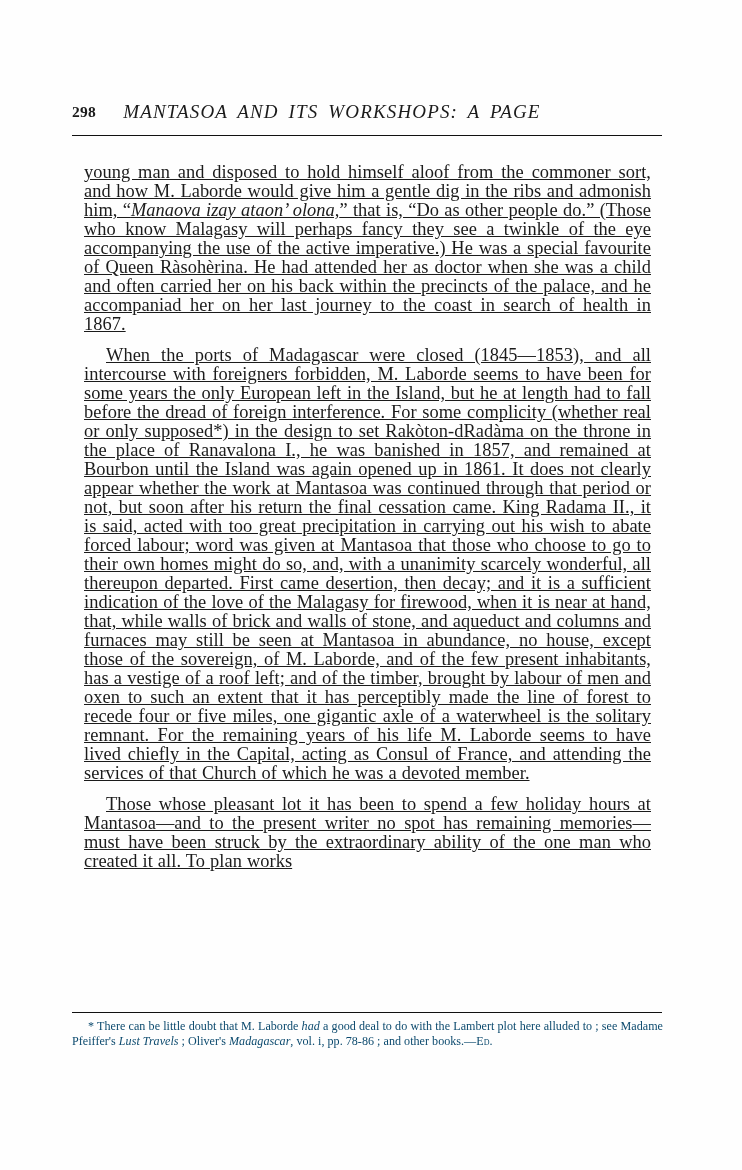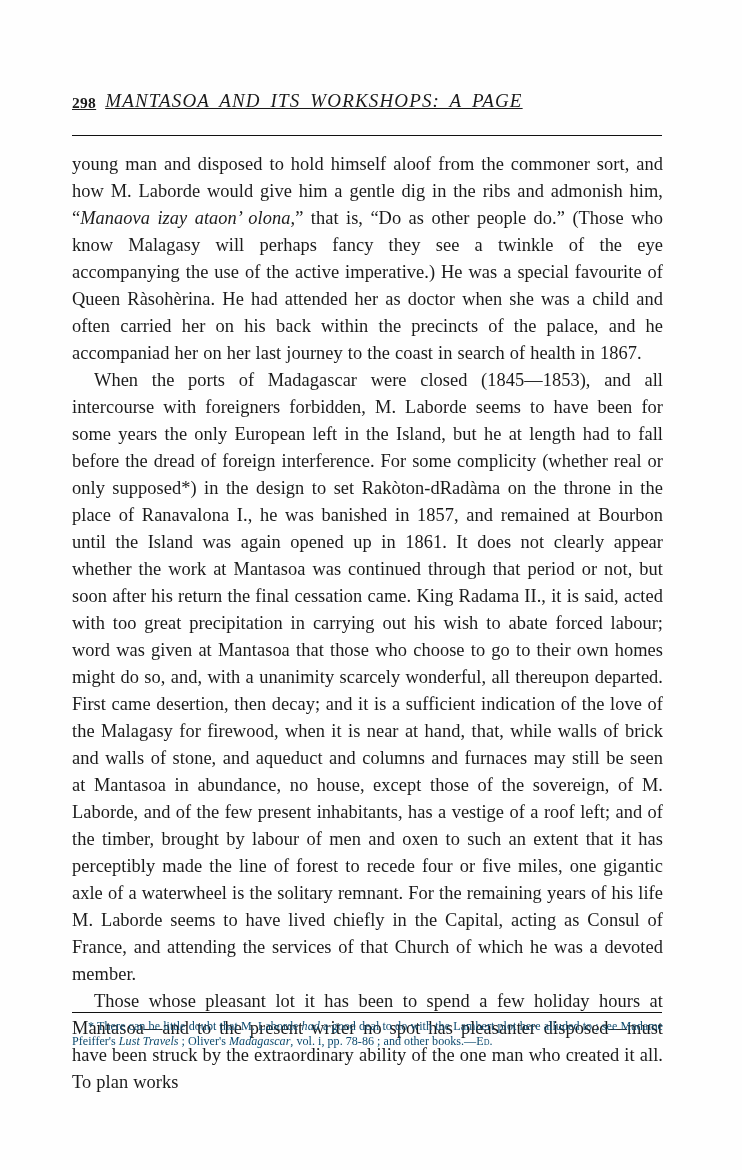--- a/index.html
+++ b/index.html
@@ -21,68 +21,68 @@
   .page {
     position: absolute;
     inset: 0;
     background: #fefefe;
   }
 
   
   .running-head {
     position: absolute;
     left: 72px;
-    top: 88px;
+    top: 100px;
     width: 590px;
     height: 24px;
     display: flex;
-    align-items: flex-end;
+    align-items: center;
     white-space: nowrap;
-    text-decoration: underline;
   }
   .folio {
     font-size: 15.5px;
     font-weight: 700;
     letter-spacing: 0.3px;
     font-family: "Liberation Serif", "DejaVu Serif", serif;
   }
   .head-title {
     font-style: italic;
     font-size: 19px;
     letter-spacing: 1.15px;
     word-spacing: 4px;
-    margin-left: 9px;
+    margin-left: 27px;
   }
 
   .head-rule {
     position: absolute;
     left: 72px;
     top: 135px;
     width: 590px;
     height: 0;
     border-top: 1.6px solid #111;
   }
 
   
   .body-block {
     position: absolute;
     left: 72px;
     top: 151px;
     width: 591px;
   }
   .para {
-    margin: 0;
+    margin: 12px;
     text-align: justify;
     text-justify: inter-word;
     font-size: 18.4px;
-    line-height: 27px;
+    line-height: 19px;
     letter-spacing: 0.05px;
     word-spacing: 0.4px;
     text-indent: 0;
     hyphens: none;
+    text-decoration: underline;
   }
   .para.indent {
     text-indent: 22px;
   }
   .para i {
     font-style: italic;
   }
 
   
   .note-rule {
@@ -125,21 +125,21 @@
   <div class="running-head">
     <span class="folio">298</span>
     <span class="head-title">MANTASOA AND ITS WORKSHOPS: A PAGE</span>
   </div>
 
   <div class="head-rule"></div>
 
   <div class="body-block">
     <p class="para" id="para-1"><span>young man and disposed to hold himself aloof from the commoner sort, and how M. Laborde would give him a gentle dig in the ribs and admonish him, “</span><i>Manaova izay ataon’ olona,</i><span>” that is, “Do as other people do.”  (Those who know Malagasy will perhaps fancy they see a twinkle of the eye accompanying the use of the active imperative.)  He was a special favourite of Queen Ràsohèrina.  He had attended her as doctor when she was a child and often carried her on his back within the precincts of the palace, and he accompaniad her on her last journey to the coast in search of health in 1867.</span></p>
     <p class="para indent" id="para-2"><span>When the ports of Madagascar were closed (1845—1853), and all intercourse with foreigners forbidden, M. Laborde seems to have been for some years the only European left in the Island, but he at length had to fall before the dread of foreign interference.  For some complicity (whether real or only supposed*) in the design to set Rakòton-dRadàma on the throne in the place of Ranavalona I., he was banished in 1857, and remained at Bourbon until the Island was again opened up in 1861. It does not clearly appear whether the work at Mantasoa was continued through that period or not, but soon after his return the final cessation came.  King Radama II., it is said, acted with too great precipitation in carrying out his wish to abate forced labour; word was given at Mantasoa that those who choose to go to their own homes might do so, and, with a unanimity scarcely wonderful, all thereupon departed.  First came desertion, then decay; and it is a sufficient indication of the love of the Malagasy for firewood, when it is near at hand, that, while walls of brick and walls of stone, and aqueduct and columns and furnaces may still be seen at Mantasoa in abundance, no house, except those of the sovereign, of M. Laborde, and of the few present inhabitants, has a vestige of a roof left; and of the timber, brought by labour of men and oxen to such an extent that it has perceptibly made the line of forest to recede four or five miles, one gigantic axle of a waterwheel is the solitary remnant.  For the remaining years of his life M. Laborde seems to have lived chiefly in the Capital, acting as Consul of France, and attending the services of that Church of which he was a devoted member.</span></p>
-    <p class="para indent" id="para-3"><span>Those whose pleasant lot it has been to spend a few holiday hours at Mantasoa—and to the present writer no spot has pleasanter disposed—must have been struck by the extraordinary ability of the one man who created it all.  To plan works</span></p>
+    <p class="para indent" id="para-3"><span>Those whose pleasant lot it has been to spend a few holiday hours at Mantasoa—and to the present writer no spot has remaining memories—must have been struck by the extraordinary ability of the one man who created it all.  To plan works</span></p>
   </div>
 
   <div class="note-rule"></div>
 
   <div class="footnote">
     <p class="fn-first" id="footnote-body"><span>* There can be little doubt that M. Laborde </span><i>had</i><span> a good deal to do with the Lambert plot here alluded to ; see Madame Pfeiffer's </span><i>Lust Travels</i><span> ; Oliver's </span><i>Madagascar</i><span>, vol. i, pp. 78-86 ; and other books.—</span><span class="smallcaps">Ed.</span></p>
   </div>
 
 </div>
 

